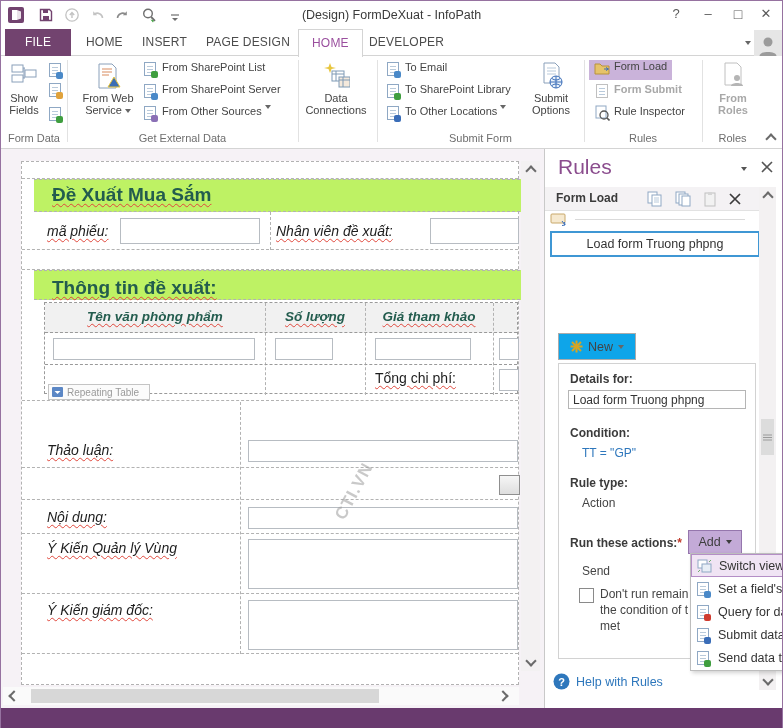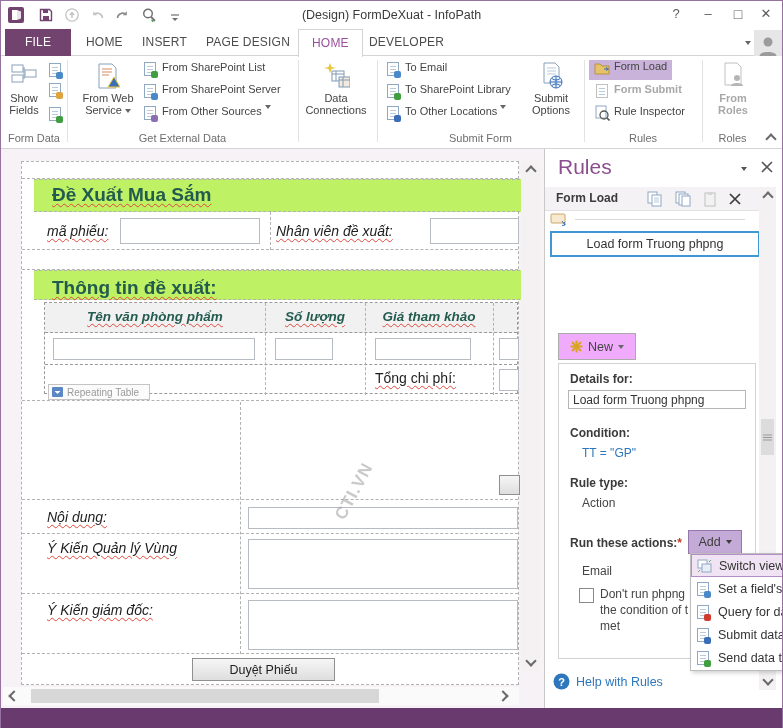--- a/index.html
+++ b/index.html
@@ -53,21 +53,21 @@
   .formbtn{position:absolute;background:linear-gradient(#f6f6f6,#dedede);border:1px solid #8f8f8f;font-size:12.5px;color:#222;
            display:flex;align-items:center;justify-content:center;box-sizing:border-box;}
   
   .pane{position:absolute;left:543px;top:148px;width:240px;height:559px;background:#fff;border-left:1px solid #c9c9c9;box-sizing:border-box;}
   .pane-title{position:absolute;left:13px;top:6px;font-size:21px;color:#8b4d8e;}
   .ptool{position:absolute;left:0;top:38px;width:214px;height:24px;background:#f4f2f4;border-bottom:1px solid #e2e2e2;box-sizing:border-box;}
   .ptool .lbl{position:absolute;left:11px;top:4px;font-size:12px;font-weight:bold;color:#3b3b3b;}
   .picon{position:absolute;top:3px;width:18px;height:18px;display:flex;align-items:center;justify-content:center;}
   .rule-item{position:absolute;left:5px;top:82px;width:206px;height:22px;border:2px solid #3f97d4;background:#fff;
              font-size:12.5px;color:#333;display:flex;align-items:center;justify-content:center;}
-  .newbtn{position:absolute;left:13px;top:184px;width:76px;height:25px;border:1px solid #ababab;background:#f0abfc;
+  .newbtn{position:absolute;left:13px;top:184px;width:76px;height:25px;border:1px solid #ababab;background:#0ea5e9;
           display:flex;align-items:center;justify-content:center;font-size:12.5px;color:#444;gap:5px;}
   .details{position:absolute;left:13px;top:214px;width:198px;height:296px;border:1px solid #d2d2d2;box-sizing:border-box;font-size:12px;color:#444;}
   .dlabel{font-weight:bold;color:#3b3b3b;font-size:12px;}
   .addbtn{position:absolute;left:129px;top:166px;width:54px;height:24px;background:#c3aad7;border:1px solid #9576ad;
           display:flex;align-items:center;justify-content:center;gap:5px;font-size:12.5px;color:#3d3d3d;box-sizing:border-box;}
   .pane-scroll{position:absolute;left:214px;top:38px;width:17px;height:503px;background:#f3f1f2;}
   .menu{position:absolute;left:145px;top:404px;width:110px;height:118px;background:#fff;border:1px solid #bdbdbd;
         box-shadow:2px 2px 4px rgba(0,0,0,.18);z-index:20;box-sizing:border-box;}
   .mitem{position:relative;height:23px;display:flex;align-items:center;font-size:12.5px;color:#333;white-space:nowrap;box-sizing:border-box;padding-left:4px;}
   .mitem.sel{background:#f0e4f4;border:1px solid #b48ec6;}
@@ -348,37 +348,40 @@
       <div style="position:absolute;left:26px;top:222px;width:102px;height:16px;background:#fbfbfb;border:1px solid #c4c4c4;display:flex;align-items:center;gap:4px;padding-left:3px;box-sizing:border-box;z-index:2">
         <svg width="11" height="10">
             <rect x="0" y="0" width="11" height="10" rx="1" fill="#5b87c5"></rect>
             <path d="M2.5 4l3 3 3-3z" fill="#fff"></path>
           </svg>
         <span style="font-size:10px;color:#9a9a9a">Repeating Table</span>
       </div>
 
       <div class="dashv" style="left:218px;top:240px;height:252px"></div>
       <div class="drow" style="top:238px;height:0"></div>
+      <div class="drow" style="top:272px;height:34px">
+        <span class="flabel" style="position:absolute;left:25px;top:8px"><span class="sp">Thảo luận:</span></span>
+        <div class="tinput" style="left:226px;top:6px;width:270px;height:22px"></div>
+      </div>
       <div class="drow" style="top:306px;height:32px">
         <div class="formbtn" style="left:477px;top:7px;width:21px;height:20px"></div>
       </div>
       <div class="drow" style="top:338px;height:34px">
         <span class="flabel" style="position:absolute;left:25px;top:9px"><span class="sp">Nội dung:</span></span>
         <div class="tinput" style="left:226px;top:7px;width:270px;height:22px"></div>
       </div>
       <div class="drow" style="top:372px;height:60px">
         <span class="flabel" style="position:absolute;left:25px;top:6px"><span class="sp">Ý Kiến Quản lý Vùng</span></span>
         <div class="tinput" style="left:226px;top:5px;width:270px;height:50px"></div>
       </div>
       <div class="drow" style="top:432px;height:60px">
         <span class="flabel" style="position:absolute;left:25px;top:8px"><span class="sp">Ý Kiến giám đốc:</span></span>
         <div class="tinput" style="left:226px;top:6px;width:270px;height:50px"></div>
       </div>
 
-      <div class="formbtn" style="left:170px;top:496px;width:143px;height:23px">Duyệt Phiếu</div>
     </div>
 
     <div class="wm">CTI.VN</div>
 
     <div class="scrtrack" style="position:absolute;left:520px;top:12px;width:19px;height:510px">
       <div class="scrbtn" style="left:0;top:0;width:19px;height:17px">
           <span class="chev up" style="margin-top:3px"></span>
         </div>
       <div class="scrbtn" style="left:0;bottom:0;width:19px;height:17px">
           <span class="chev down" style="margin-bottom:3px"></span>
@@ -460,24 +463,24 @@
       <div style="position:absolute;left:9px;top:26px;width:178px;height:19px;border:1px solid #b5b5b5;font-size:12px;color:#333;line-height:19px;padding-left:4px;box-sizing:border-box">Load form Truong phpng</div>
       <div class="dlabel" style="position:absolute;left:11px;top:62px">Condition:</div>
       <div style="position:absolute;left:23px;top:82px;color:#2e77bc">TT = "GP"</div>
       <div class="dlabel" style="position:absolute;left:11px;top:112px">Rule type:</div>
       <div style="position:absolute;left:23px;top:132px">Action</div>
       <div class="dlabel" style="position:absolute;left:11px;top:172px"><span>Run these actions:</span><span style="color:#c03a2b">*</span></div>
       <div class="addbtn">
         <span>Add</span>
         <span class="caret" style="border-top-color:#3d3d3d"></span>
       </div>
-      <div style="position:absolute;left:23px;top:200px">Email</div>
+      <div style="position:absolute;left:23px;top:200px">Send</div>
       <div style="position:absolute;left:20px;top:224px;width:13px;height:13px;border:1px solid #8a8a8a;background:#fff"></div>
       <div style="position:absolute;left:41px;top:222px;line-height:16px">
-        <div>Don't run phpng</div>
+        <div>Don't run remain</div>
         <div>the condition of t</div>
         <div>met</div>
       </div>
     </div>
 
     <div class="pane-scroll">
       <div class="scrbtn" style="left:0;top:0;width:17px;height:17px">
           <span class="chev up" style="margin-top:3px"></span>
         </div>
       <div style="position:absolute;left:2px;top:232px;width:13px;height:36px;background:#dcdcdc;display:flex;align-items:center;justify-content:center">

